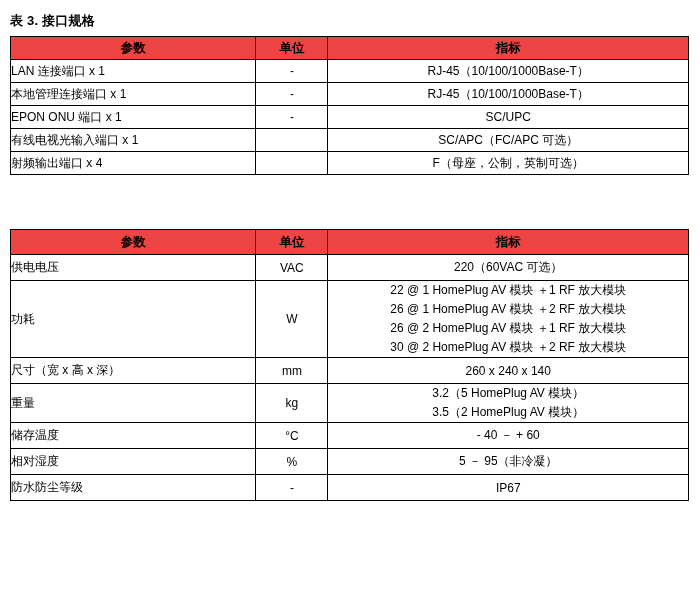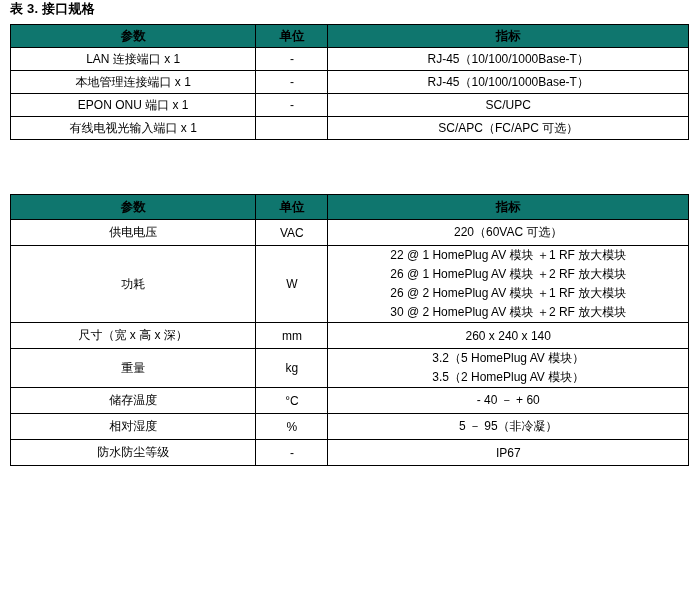--- a/index.html
+++ b/index.html
@@ -12,53 +12,53 @@
     height: 612px;
     font-family: "Liberation Sans", sans-serif;
     color: #000000;
     -webkit-font-smoothing: antialiased;
   }
   .page {
     position: relative;
     width: 700px;
     height: 612px;
     box-sizing: border-box;
-    padding: 0 10px;
+    padding: 12px 10px;
   }
   .table-caption {
     font-size: 13px;
     font-weight: bold;
     margin: 0 0 6px 0;
     padding: 0;
     letter-spacing: 0.2px;
   }
   .spec-table {
     border-collapse: collapse;
     width: 679px;
     table-layout: fixed;
     font-size: 12px;
   }
   .spec-table td, .spec-table th {
     border: 1px solid #000000;
     padding: 0;
     vertical-align: middle;
   }
   .spec-table thead th {
-    background: #0f766e;
+    background: #ef4444;
     font-weight: bold;
     text-align: center;
     height: 22px;
     font-size: 12.5px;
   }
   .col-param { width: 245px; }
   .col-unit  { width: 72px; }
   .col-spec  { width: 360px; }
 
   .cell-param {
-    text-align: center;
+    text-align: left;
     padding-left: 7px;
     height: 22px;
     white-space: nowrap;
   }
   .cell-unit {
     text-align: center;
     height: 22px;
   }
   .cell-spec {
     text-align: center;
@@ -116,20 +116,25 @@
       </tr>
       <tr>
         <td class="cell-param">EPON ONU 端口 x 1</td>
         <td class="cell-unit">-</td>
         <td class="cell-spec">SC/UPC</td>
       </tr>
       <tr>
         <td class="cell-param">有线电视光输入端口 x 1</td>
         <td class="cell-unit"></td>
         <td class="cell-spec">SC/APC（FC/APC 可选）</td>
+      </tr>
+      <tr>
+        <td class="cell-param">射频输出端口 x 4</td>
+        <td class="cell-unit"></td>
+        <td class="cell-spec">F（母座，公制，英制可选）</td>
       </tr>
     </tbody>
   </table>
 
   <div class="gap"></div>
 
 
   <table class="spec-table tbl2">
     <colgroup>
       <col class="col-param">

